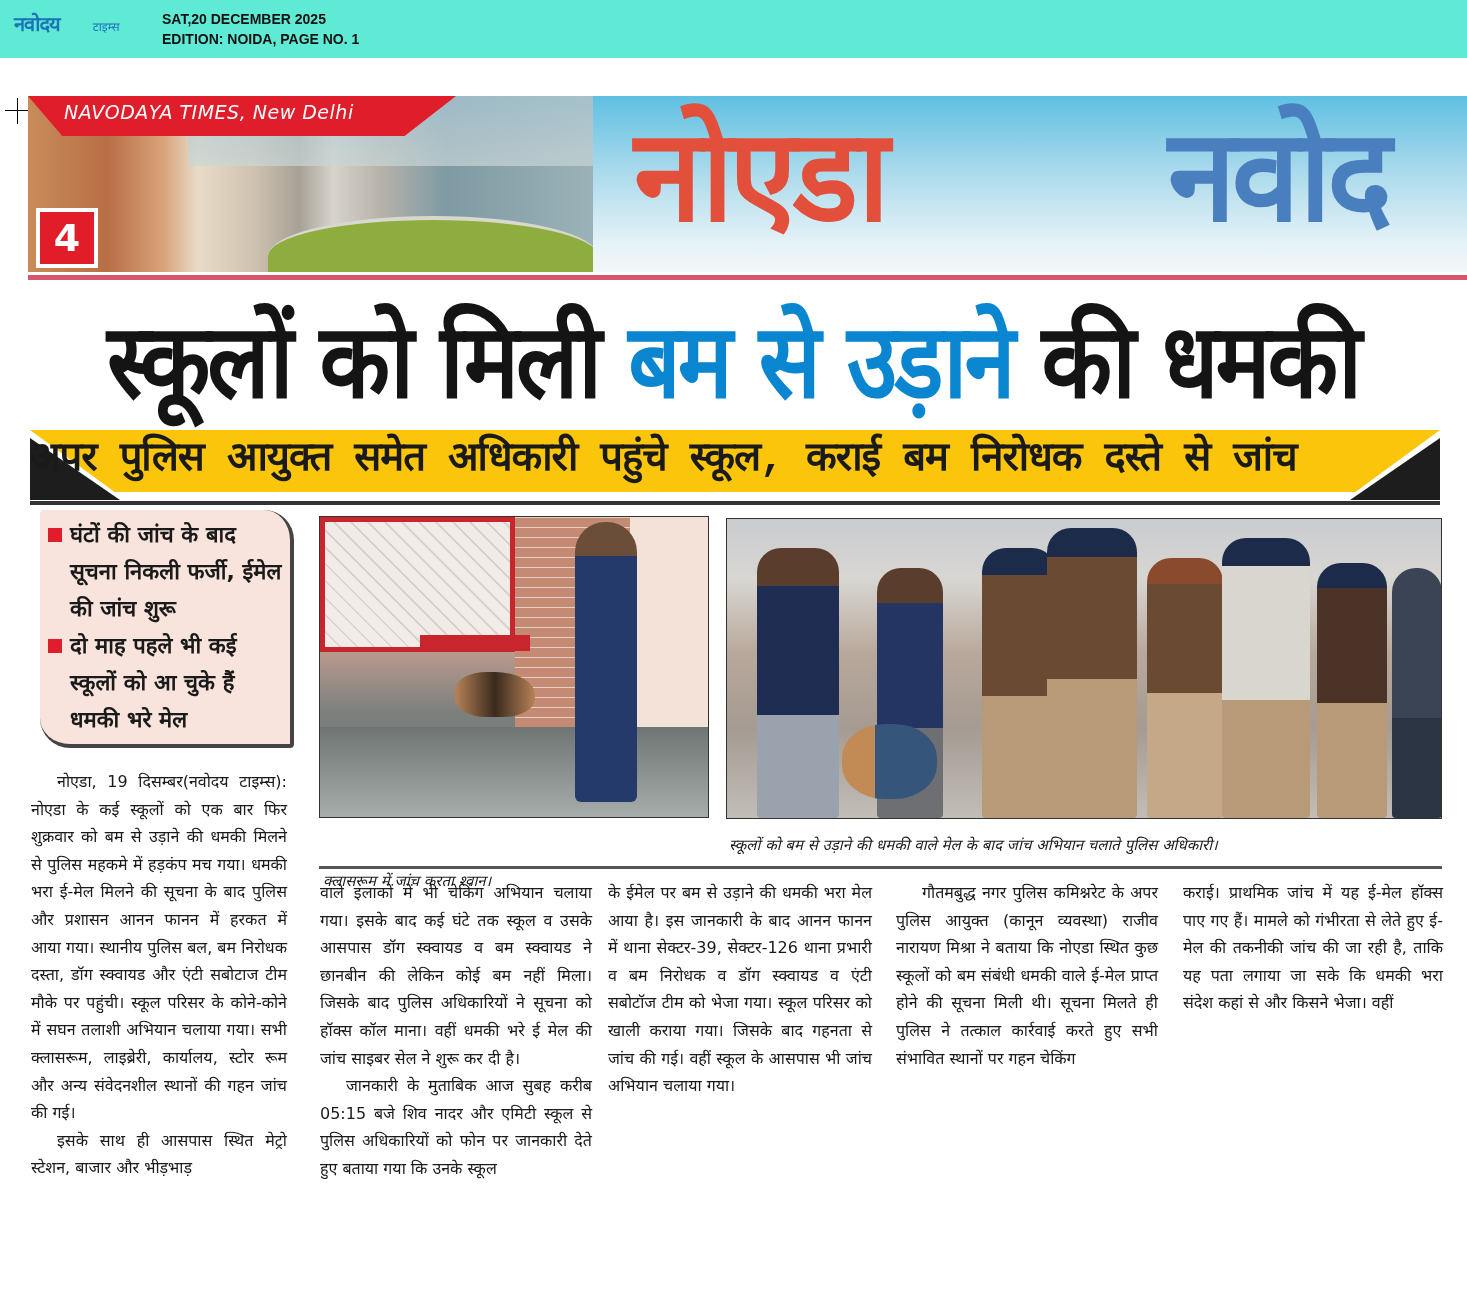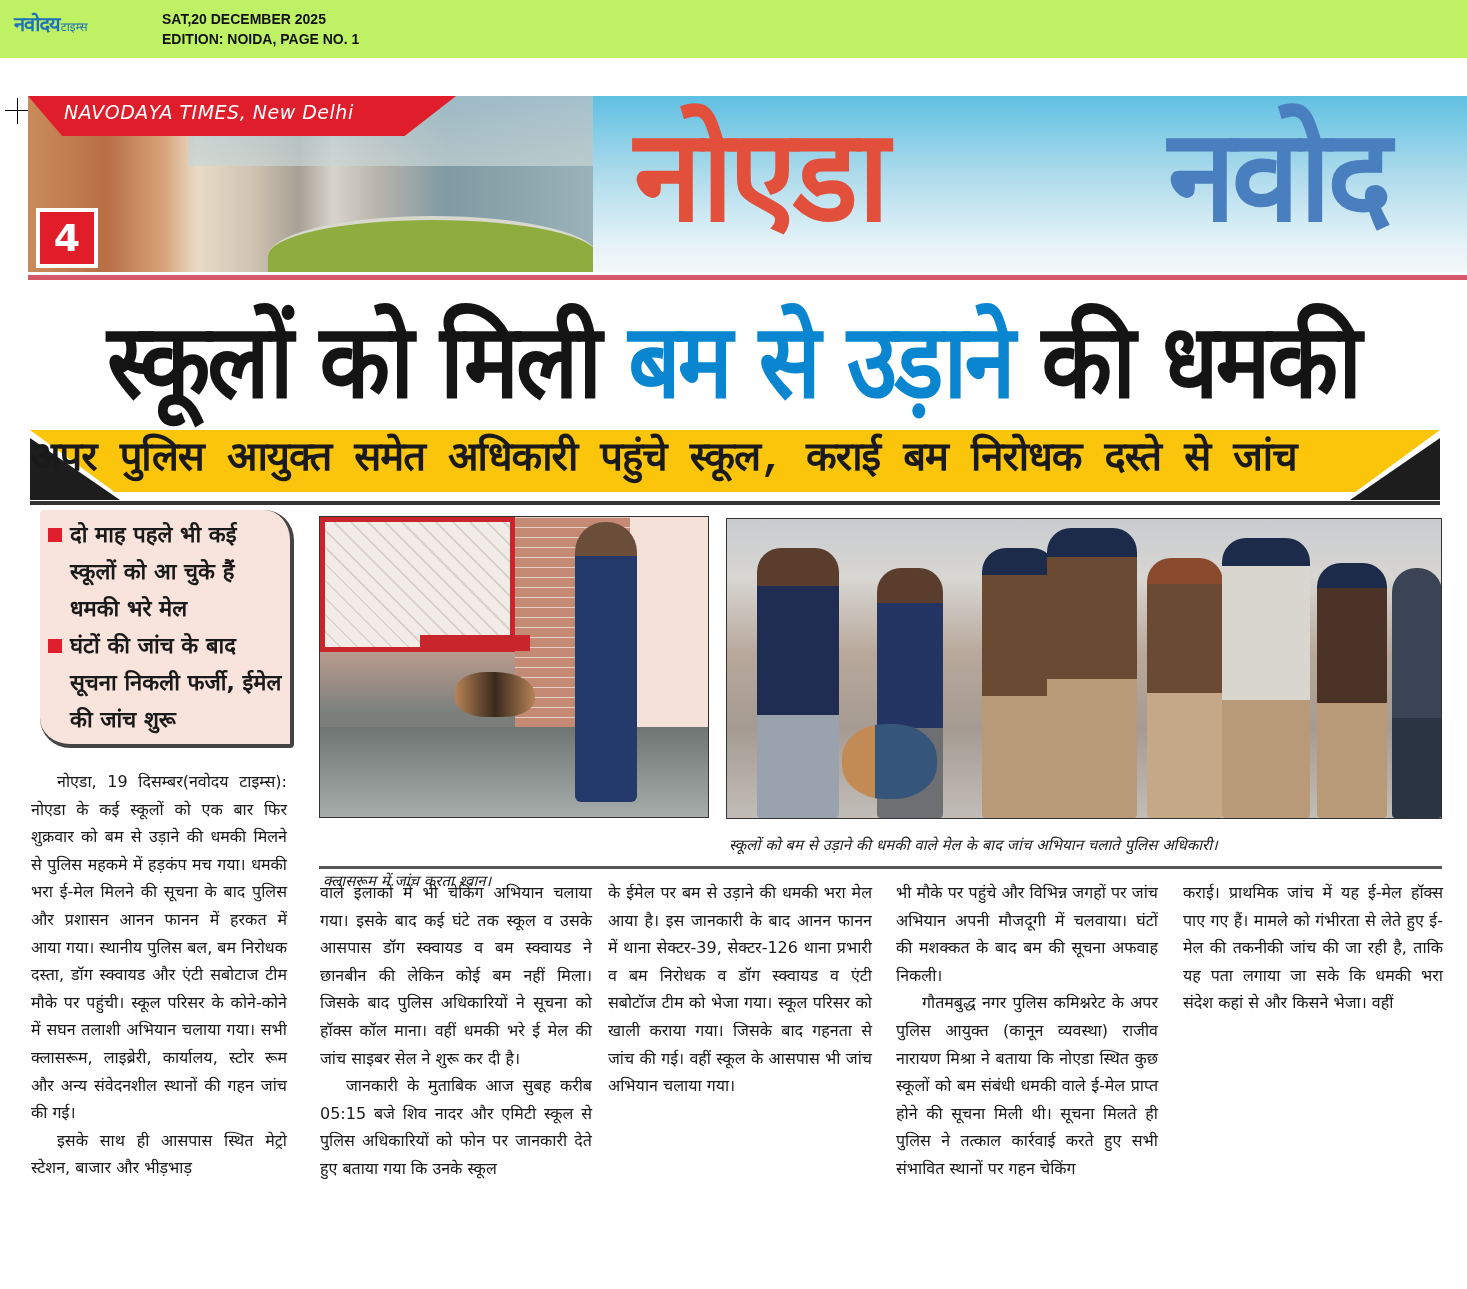--- a/index.html
+++ b/index.html
@@ -1,23 +1,23 @@
 <!DOCTYPE html>
 <html><head>
 <meta charset="utf-8">
 <style>
   * { box-sizing: border-box; margin: 0; padding: 0; }
   html, body { width: 1467px; height: 1289px; background: #ffffff; overflow: hidden; }
   body { position: relative; font-family: "DejaVu Sans", sans-serif; color: #1a1a1a; }
 
   
-  .meta-bar { position: absolute; left: 0; top: 0; width: 1467px; height: 58px; background: #bef264; }
+  .meta-bar { position: absolute; left: 0; top: 0; width: 1467px; height: 58px; background: #5eead4; }
   .logo { position: absolute; left: 14px; top: 10px; display: flex; align-items: baseline; }
   .logo-main { font-family: "DejaVu Sans", sans-serif; font-weight: bold; font-size: 20px; color: #1e73b8; letter-spacing: -1px; }
-  .logo-sub { font-family: "DejaVu Sans", sans-serif; font-size: 12px; color: #1e73b8; margin-left: 1px; }
+  .logo-sub { font-family: "DejaVu Sans", sans-serif; font-size: 12px; color: #1e73b8; margin-left: 1px; padding-left: 32px; }
   .edition { position: absolute; left: 162px; top: 9px; font-family: "Liberation Sans", sans-serif; font-weight: bold; font-size: 14px; line-height: 20px; color: #111; }
 
   .crop-mark-h { position: absolute; left: 5px; top: 110px; width: 24px; height: 1px; background: #000; }
   .crop-mark-v { position: absolute; left: 17px; top: 98px; width: 1px; height: 26px; background: #000; }
 
   
   .masthead { position: absolute; left: 28px; top: 96px; width: 1439px; height: 176px; overflow: hidden; }
   .mh-photo { position: absolute; left: 0; top: 0; width: 565px; height: 176px;
     background: linear-gradient(90deg, #c98c5a 0%, #b86e45 14%, #d9a37a 24%, #e8dcc8 30%, #cfc2b0 40%, #a7a096 48%, #d8d4cb 54%, #b8b3ab 62%, #7f9aa3 74%, #9bb2b8 100%); }
   .mh-photo-sky { position: absolute; left: 160px; top: 0; width: 405px; height: 70px; background: linear-gradient(180deg,#a9c7d4,#c9d6d6); opacity: .7; }
@@ -124,25 +124,25 @@
   <div class="sub-tri-l"></div>
   <div class="sub-tri-r"></div>
   <div class="sub-yellow"></div>
   <div class="sub-text">अपर पुलिस आयुक्त समेत अधिकारी पहुंचे स्कूल, कराई बम निरोधक दस्ते से जांच</div>
 </div>
 <div class="sub-rule"></div>
 
 <div class="highlights">
   <div class="hl-item">
     <span class="hl-bullet"></span>
-    <span class="hl-text">दो माह पहले भी  कई स्कूलों को आ चुके हैं धमकी भरे मेल</span>
+    <span class="hl-text">घंटों की जांच के बाद सूचना निकली फर्जी, ईमेल की जांच शुरू</span>
   </div>
   <div class="hl-item">
     <span class="hl-bullet"></span>
-    <span class="hl-text">घंटों की जांच के बाद सूचना निकली फर्जी, ईमेल की जांच शुरू</span>
+    <span class="hl-text">दो माह पहले भी  कई स्कूलों को आ चुके हैं धमकी भरे मेल</span>
   </div>
 </div>
 
 <div class="photo photo1">
   <div class="p1-window"></div>
   <div class="p1-wall"></div>
   <div class="p1-mural"></div>
   <div class="p1-floor"></div>
   <div class="p1-table"></div>
   <div class="p1-dog"></div>
@@ -169,18 +169,17 @@
   <p class="indent">इसके साथ ही आसपास स्थित मेट्रो स्टेशन, बाजार और भीड़भाड़</p>
 </div>
 <div class="col col2">
   <p>वाले इलाकों में भी चेकिंग अभियान चलाया गया। इसके बाद कई घंटे तक स्कूल व उसके आसपास डॉग स्क्वायड व बम स्क्वायड ने छानबीन की लेकिन कोई बम नहीं मिला। जिसके बाद पुलिस अधिकारियों ने सूचना को हॉक्स कॉल माना। वहीं धमकी भरे ई मेल की जांच साइबर सेल ने शुरू कर दी है।</p>
   <p class="indent">जानकारी के मुताबिक आज सुबह करीब 05:15 बजे शिव नादर और एमिटी स्कूल से पुलिस अधिकारियों को फोन पर जानकारी देते हुए बताया गया कि उनके स्कूल</p>
 </div>
 <div class="col col3">
   <p>के ईमेल पर बम से उड़ाने की धमकी भरा मेल आया है। इस जानकारी के बाद आनन फानन में थाना सेक्टर-39, सेक्टर-126 थाना प्रभारी व बम निरोधक व डॉग स्क्वायड व एंटी सबोटॉज टीम को भेजा गया। स्कूल परिसर को खाली कराया गया। जिसके बाद गहनता से जांच की गई। वहीं स्कूल के आसपास भी जांच अभियान चलाया गया।</p>
 </div>
 <div class="col col4">
-  <p>भी मौके पर पहुंचे और विभिन्न जगहों पर जांच अभियान अपनी मौजदूगी में चलवाया। घंटों की मशक्कत के बाद बम की सूचना अफवाह निकली।</p>
   <p class="indent">गौतमबुद्ध नगर पुलिस कमिश्नरेट के अपर पुलिस आयुक्त (कानून व्यवस्था) राजीव नारायण मिश्रा ने बताया कि नोएडा स्थित कुछ स्कूलों को बम संबंधी धमकी वाले ई-मेल प्राप्त होने की सूचना मिली थी। सूचना मिलते ही पुलिस ने तत्काल कार्रवाई करते हुए सभी संभावित स्थानों पर गहन चेकिंग</p>
 </div>
 <div class="col col5">
   <p>कराई। प्राथमिक जांच में यह ई-मेल हॉक्स  पाए गए हैं। मामले को गंभीरता से लेते हुए ई-मेल की तकनीकी जांच की जा रही है, ताकि यह पता लगाया जा सके कि धमकी भरा संदेश कहां से और किसने भेजा। वहीं</p>
 </div>
 
 </body></html>

